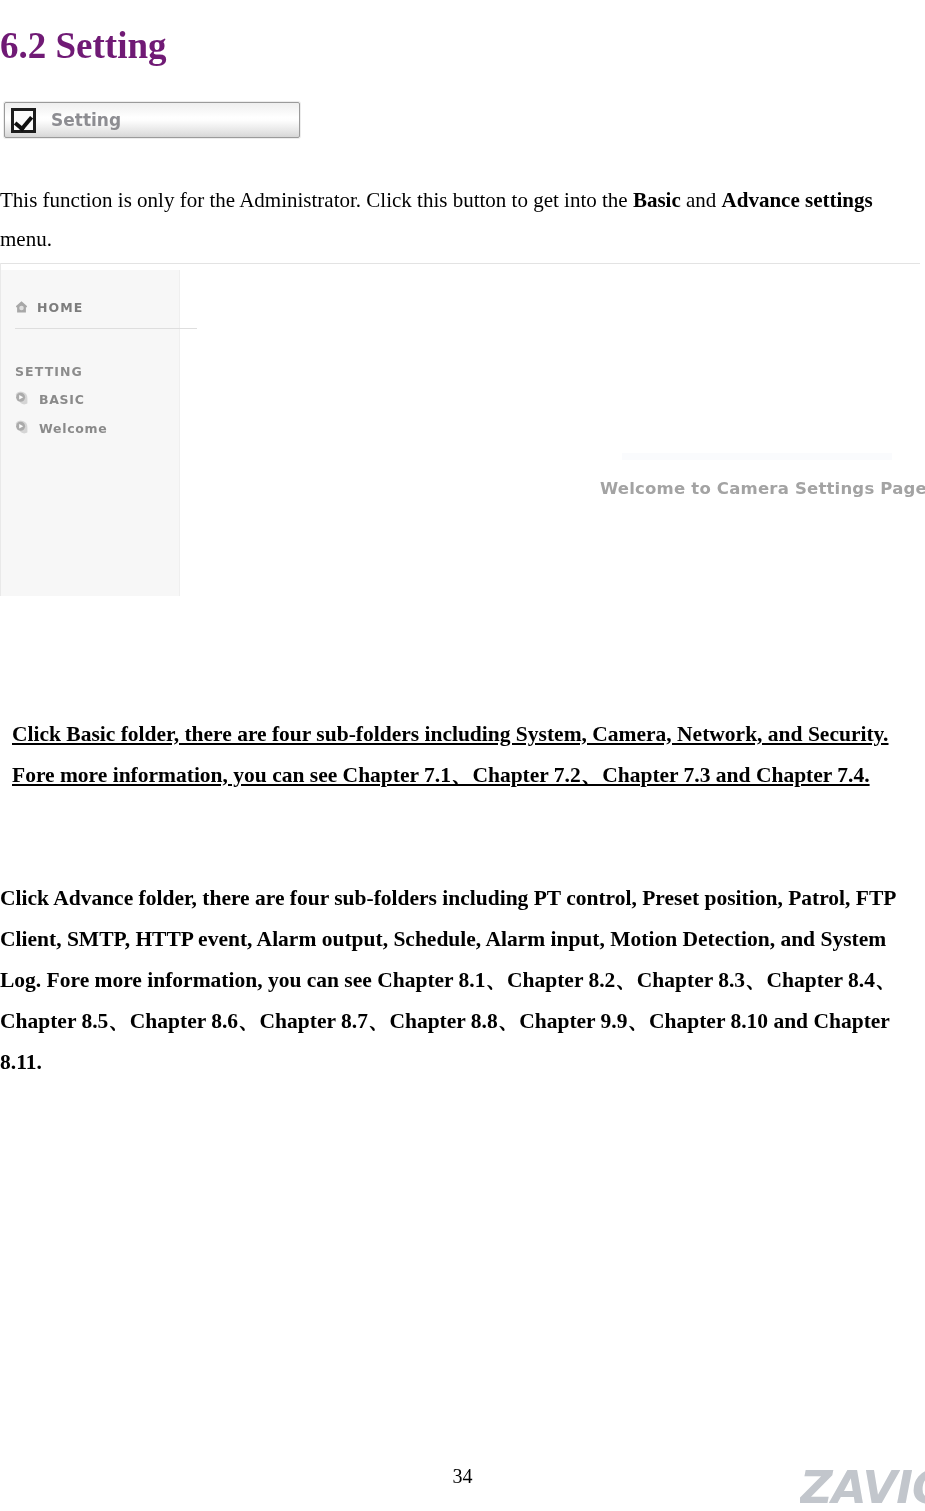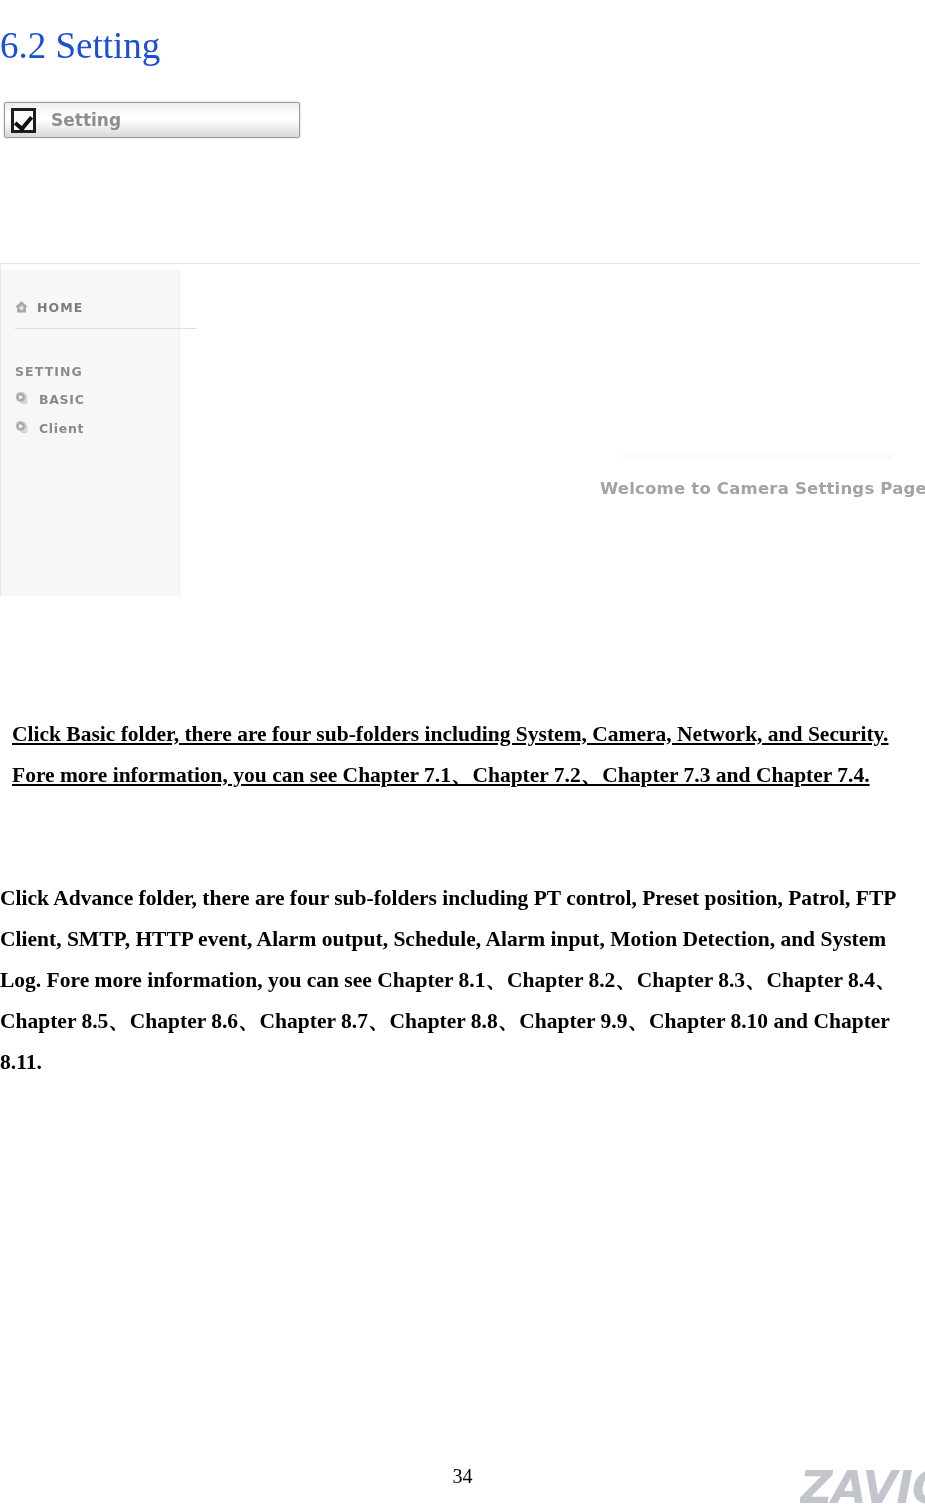--- a/index.html
+++ b/index.html
@@ -21,22 +21,22 @@
     height: 1511px;
   }
 
   
   .section-heading {
     position: absolute;
     left: 0px;
     top: -2px;
     font-family: "Liberation Serif", "DejaVu Serif", serif;
     font-size: 37px;
-    font-weight: normal;
-    color: #1d4ed8;
+    font-weight: bold;
+    color: #701a75;
     letter-spacing: 0px;
     line-height: 46px;
     white-space: nowrap;
   }
 
   
   .setting-button-figure {
     position: absolute;
     left: 4px;
     top: 102px;
@@ -293,20 +293,21 @@
 
 <div class="page">
 
   <h1 class="section-heading">6.2 Setting</h1>
 
   <div class="setting-button-figure">
     <span class="setting-checkbox"></span>
     <span class="setting-button-label">Setting</span>
   </div>
 
+  <p class="body-text" id="intro-paragraph"><span>This function is only for the Administrator. Click this button to get into the </span><b>Basic</b><span> and </span><b>Advance settings</b><span> menu.</span></p>
 
   <div class="screenshot">
     <div class="screenshot-topline"></div>
     <div class="screenshot-leftedge"></div>
 
     <div class="sidebar">
 
       <div class="sidebar-home">
         <span class="home-icon">
           <svg viewBox="0 0 16 16" width="15" height="15">
@@ -333,21 +334,21 @@
       </div>
 
       <div class="sidebar-item" id="sidebar-item-advance">
         <span class="folder-icon">
           <svg viewBox="0 0 16 16" width="16" height="16">
             <path d="M1.6 3.2 A6.6 6.6 0 0 1 13.4 7.4 L13.4 12.6 A6.4 6.4 0 0 1 6.6 12.0 Z" fill="#c9c9c9"></path>
             <circle cx="6.6" cy="6.3" r="4.5" fill="#8f8f8f"></circle>
             <path d="M5.2 4.1 L9.2 6.3 L5.2 8.5 Z" fill="#ffffff"></path>
           </svg>
         </span>
-        <span class="sidebar-item-label">Client</span>
+        <span class="sidebar-item-label">Welcome</span>
       </div>
 
     </div>
 
     <div class="welcome-area">
       <div class="welcome-ghost-line"></div>
       <div class="welcome-text">Welcome to Camera Settings Page</div>
     </div>
   </div>
 

